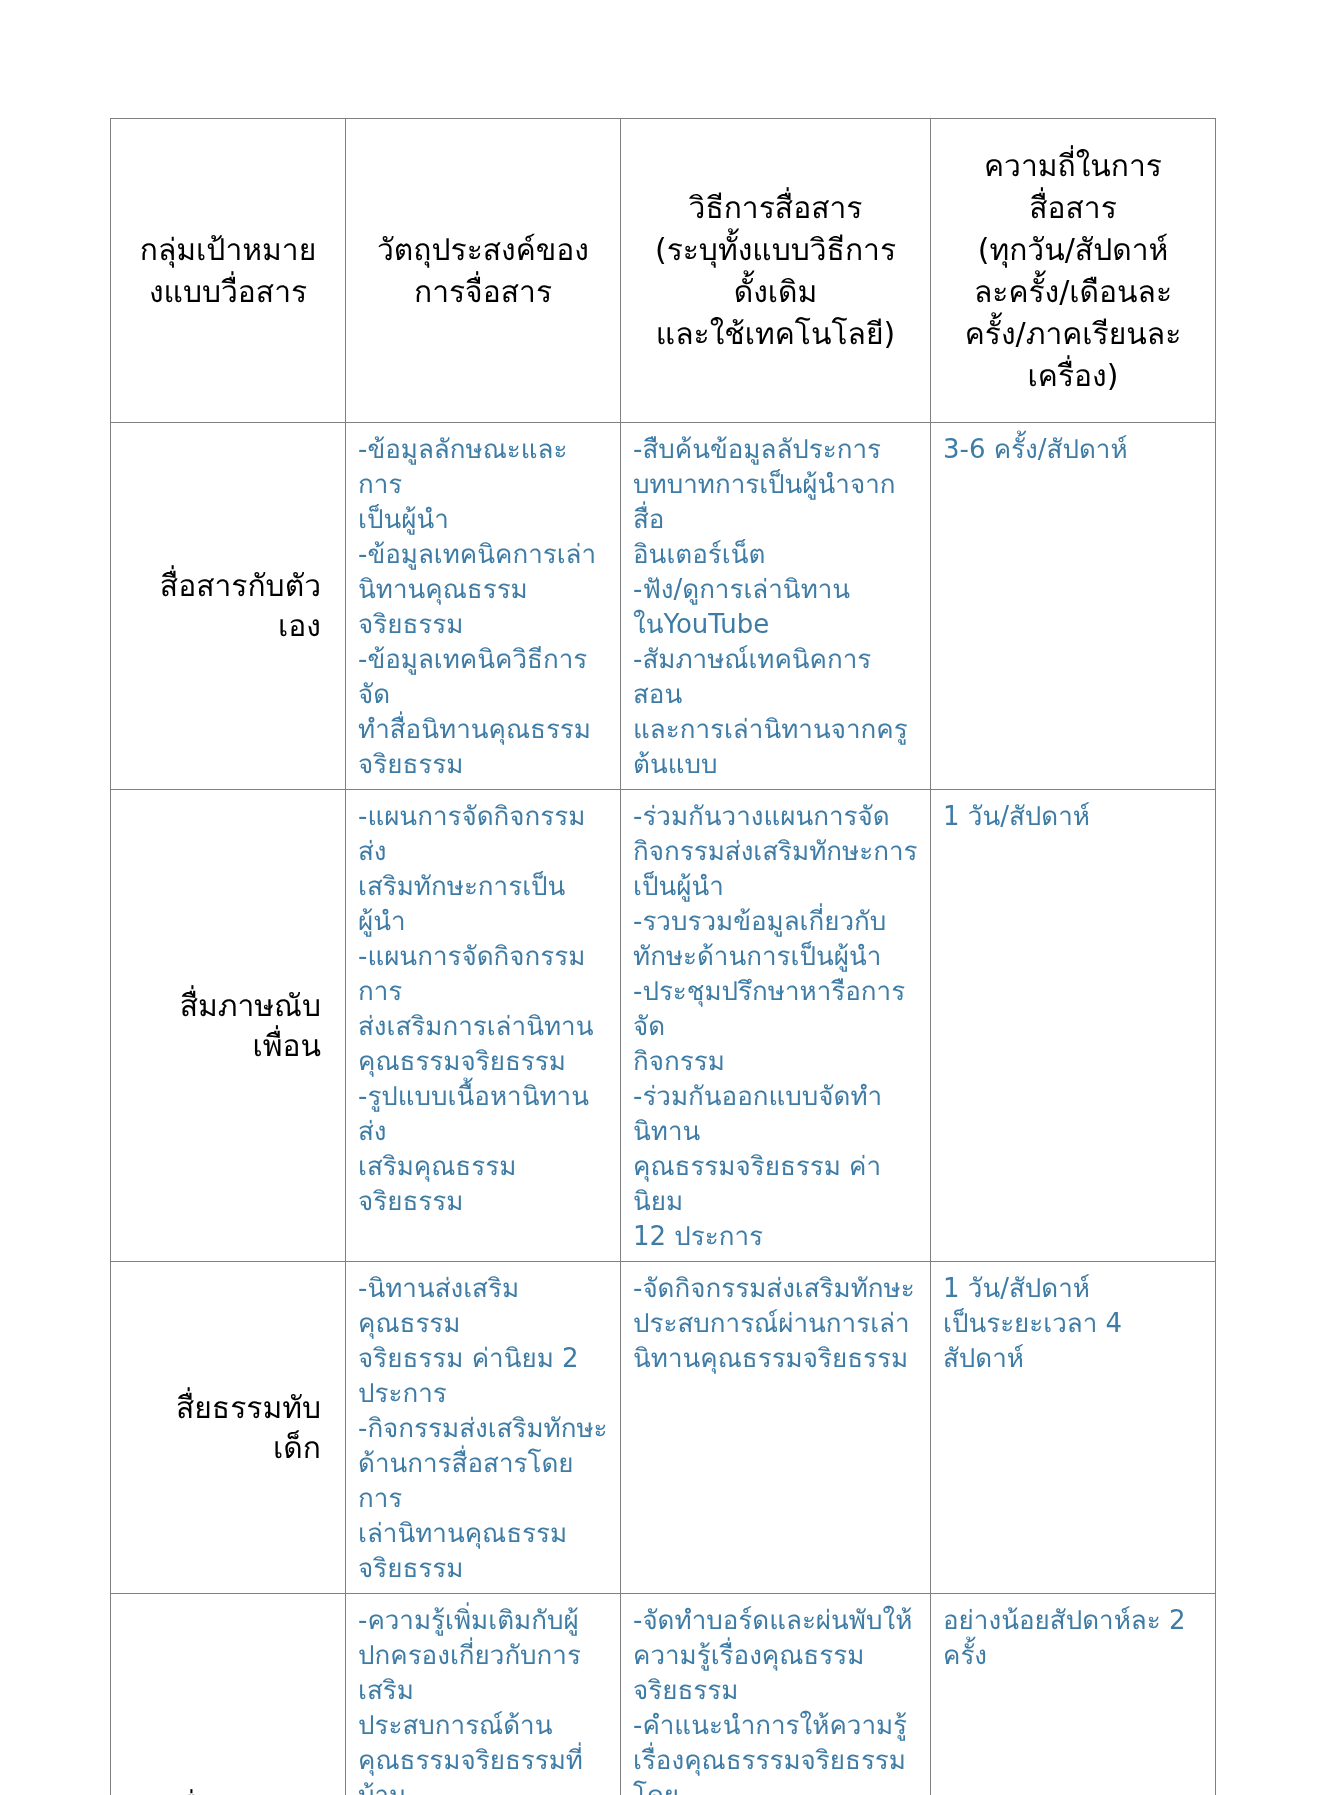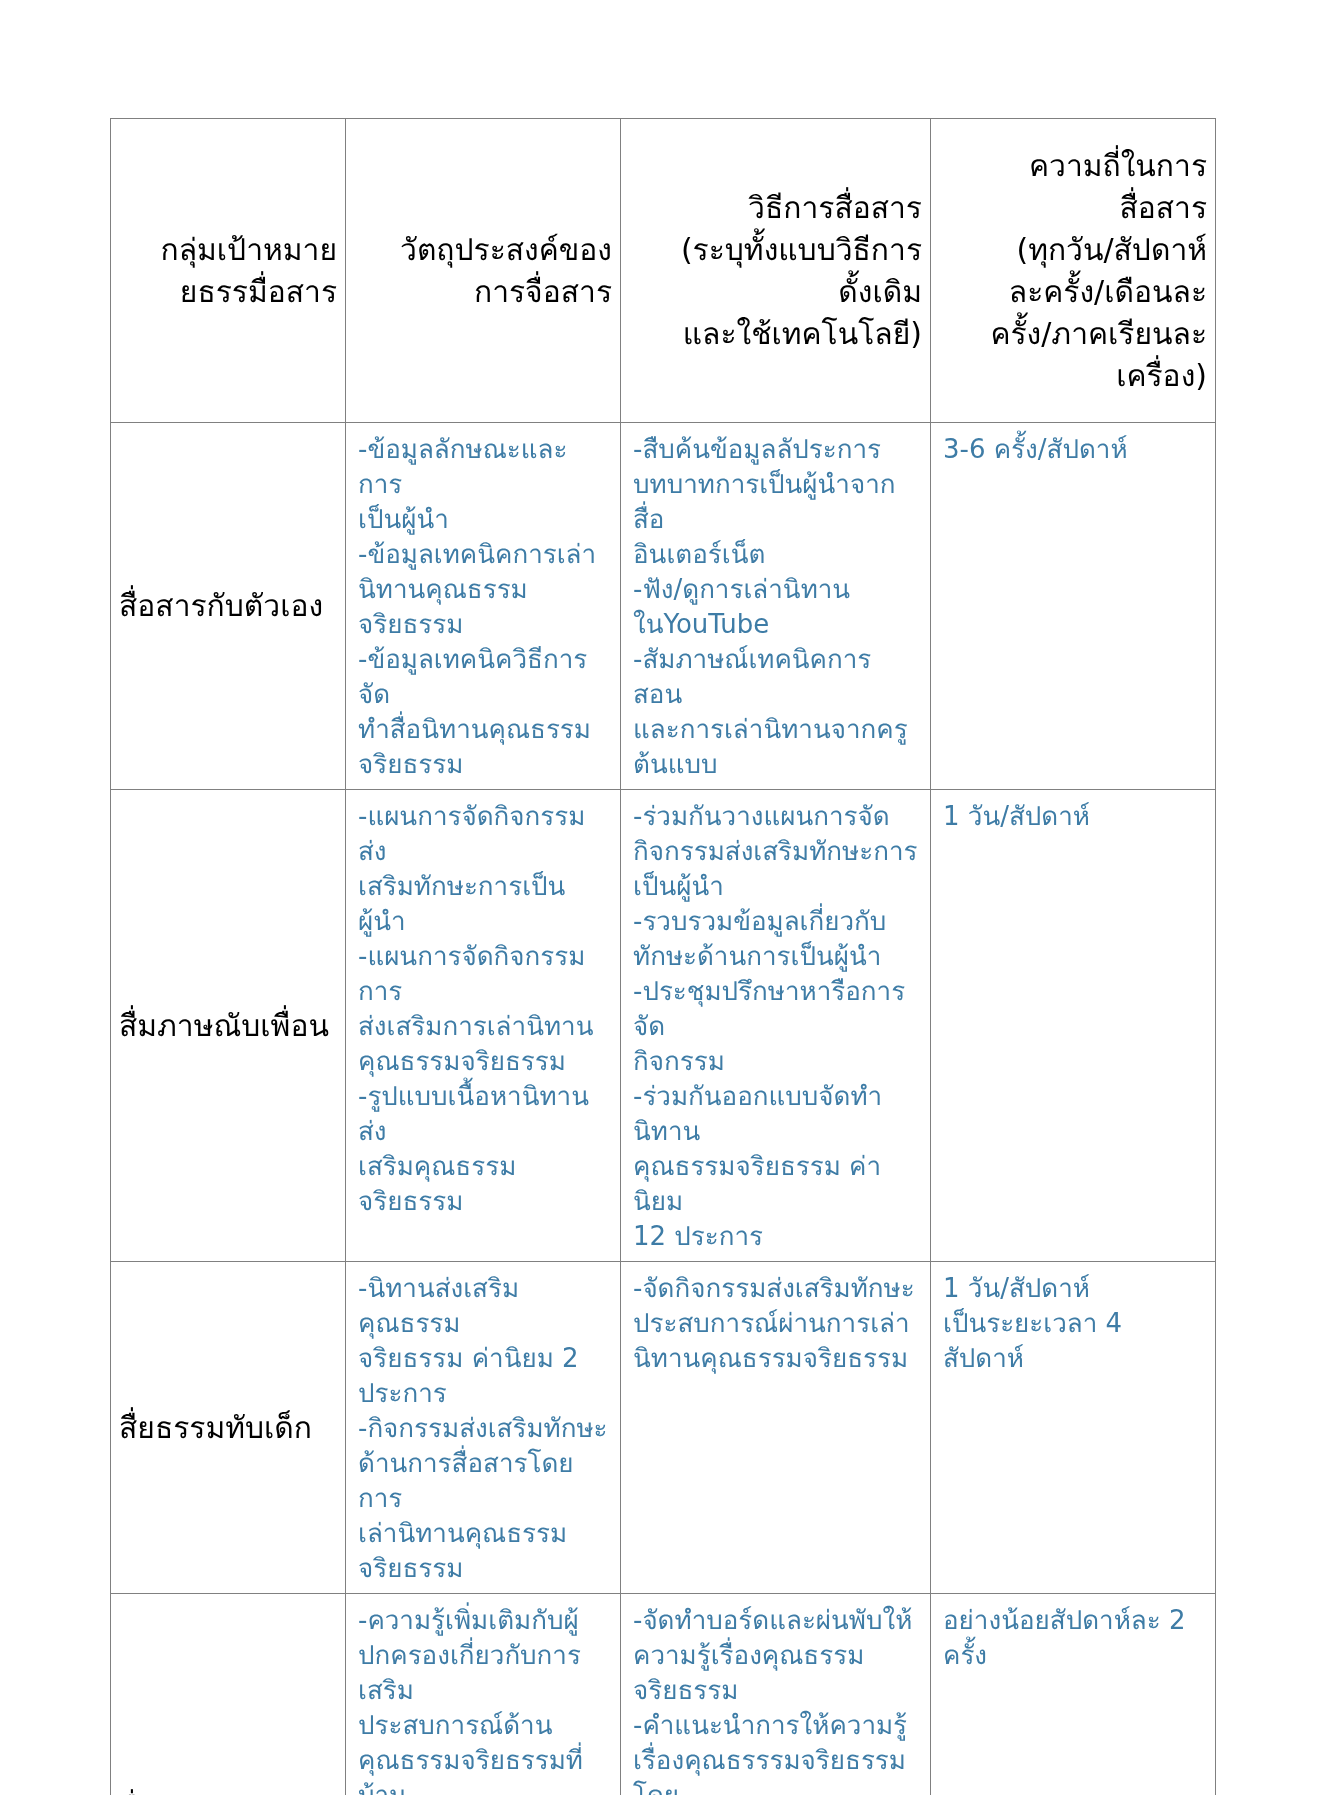--- a/index.html
+++ b/index.html
@@ -24,33 +24,33 @@
     border-collapse: collapse;
   }
   table.comm-table td {
     border: 1px solid var(--border-color, #808080);
     overflow: hidden;
     box-sizing: border-box;
     white-space: pre-line;
   }
   td.header-cell {
     vertical-align: middle;
-    text-align: right;
+    text-align: center;
     font-size: 30px;
     line-height: 42px;
     color: var(--header-text, #000000);
     padding: 2px 8px;
   }
   td.label-cell {
     vertical-align: middle;
-    text-align: left;
+    text-align: right;
     font-size: 30px;
     line-height: 40px;
     color: var(--label-text, #000000);
-    padding: 6px 8px;
+    padding: 6px 24px;
   }
   td.body-cell {
     vertical-align: top;
     text-align: left;
     font-size: 26px;
     line-height: 35px;
     color: var(--cell-text, #3e7ca6);
     padding: 9px 10px 7px 12px;
     margin-top: 40px;
   }
@@ -62,21 +62,21 @@
   <table class="comm-table">
     <colgroup>
       <col style="width:235px">
       <col style="width:275px">
       <col style="width:310px">
       <col style="width:285px">
     </colgroup>
     <tbody>
       <tr style="height:304px">
         <td class="header-cell">กลุ่มเป้าหมาย
-ยธรรมื่อสาร</td>
+งแบบวื่อสาร</td>
         <td class="header-cell">วัตถุประสงค์ของ
 การจื่อสาร</td>
         <td class="header-cell">วิธีการสื่อสาร
 (ระบุทั้งแบบวิธีการ
 ดั้งเดิม
 และใช้เทคโนโลยี)</td>
         <td class="header-cell">ความถี่ในการ
 สื่อสาร
 (ทุกวัน/สัปดาห์
 ละครั้ง/เดือนละ

